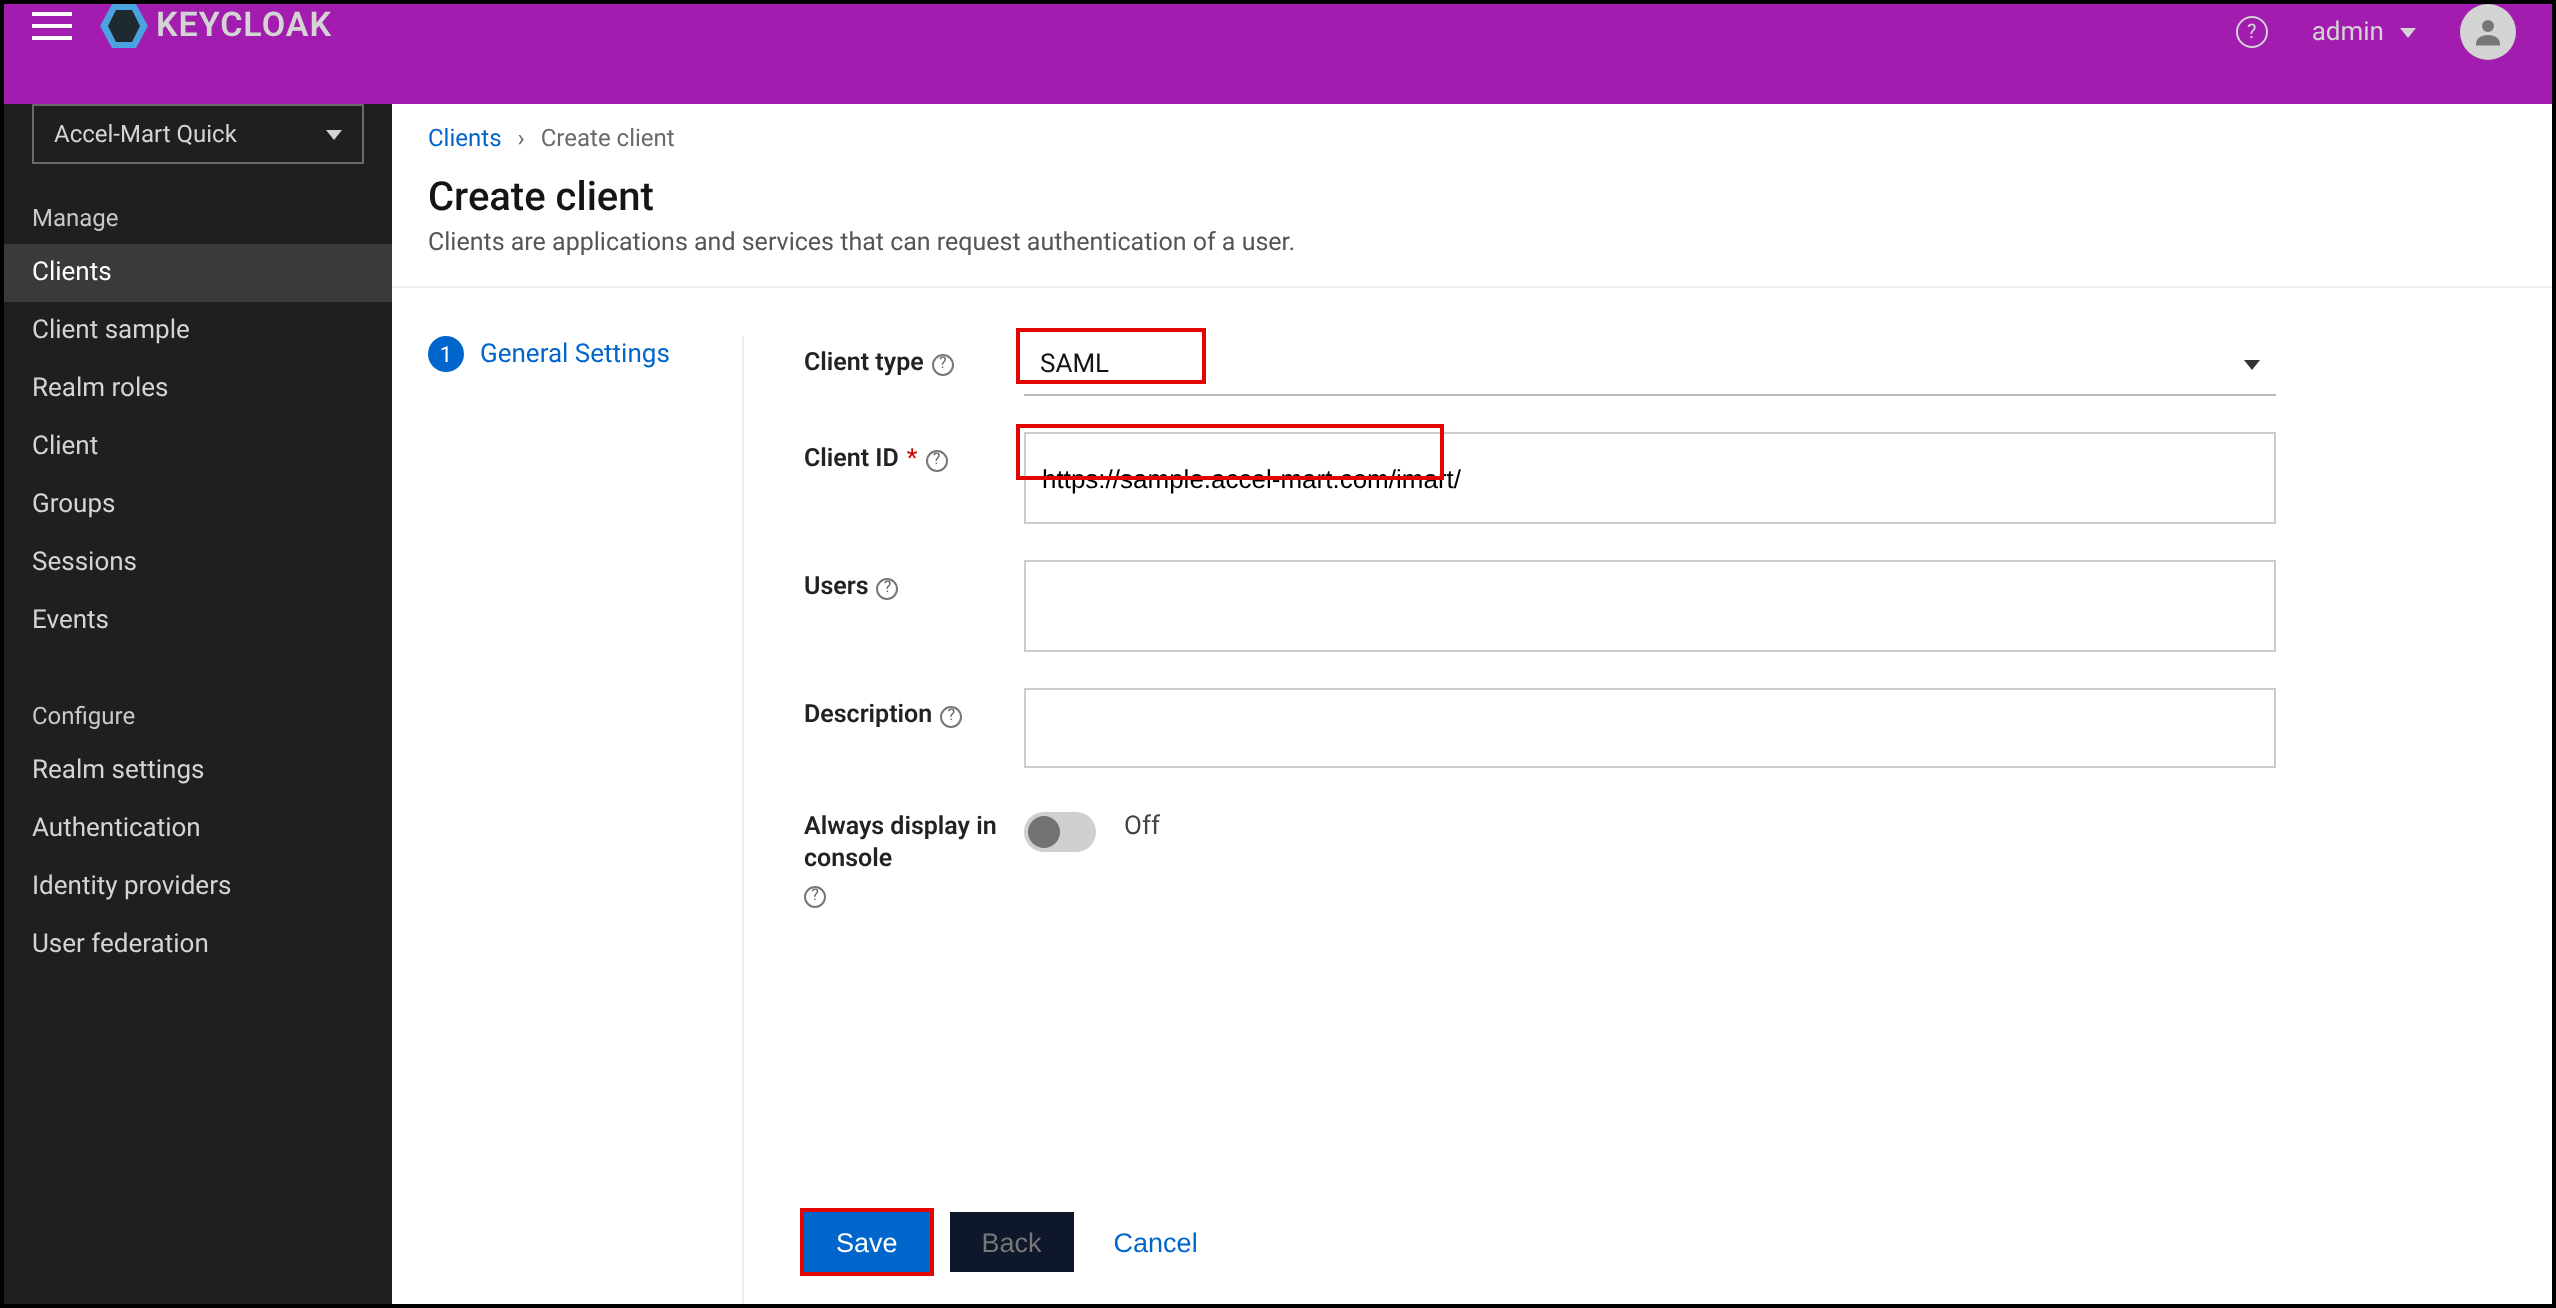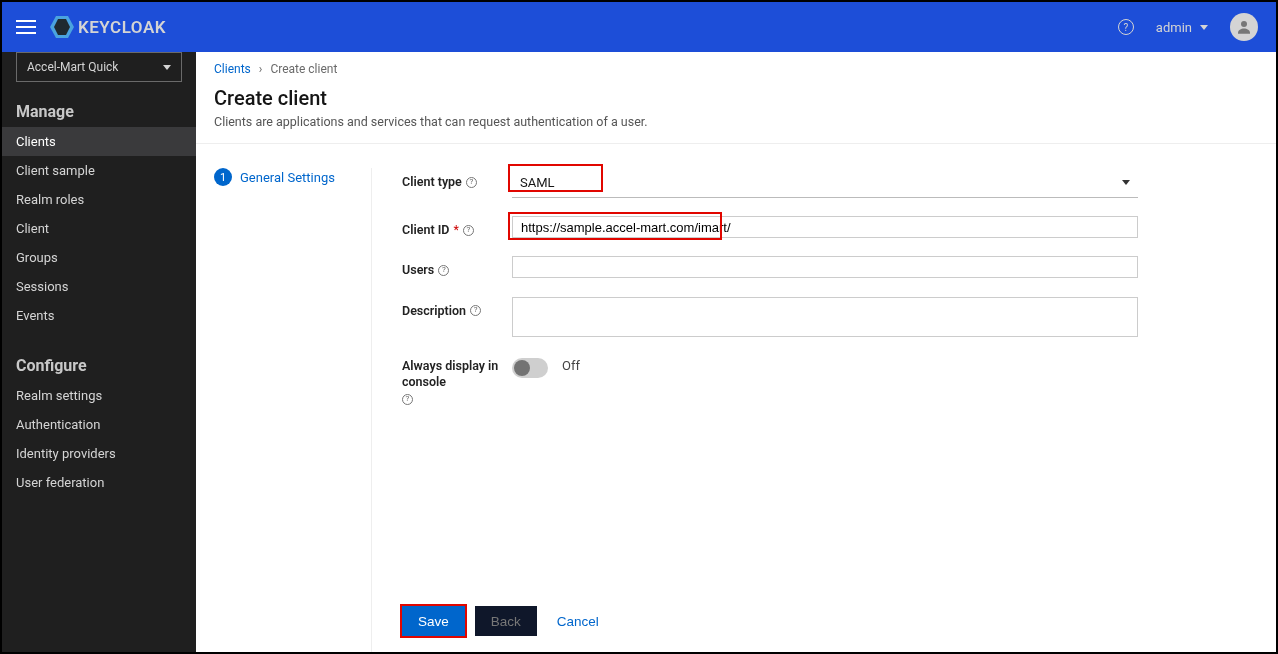--- a/index.html
+++ b/index.html
@@ -15,23 +15,23 @@
     .app {
       display: flex;
       flex-direction: column;
       width: 100%;
       height: 100%;
       padding: 2px;
     }
     
     .header {
       height: 50px;
-      background: #1d4ed8;
-      display: flex;
-      align-items: center;
+      background: #a21caf;
+      display: flex;
+      align-items: flex-start;
       justify-content: space-between;
       padding: 0 18px 0 14px;
       color: #fff;
     }
     .header-left { display: flex; align-items: center; gap: 14px; }
     .hamburger { display: flex; flex-direction: column; gap: 4px; cursor: pointer; }
     .hamburger span { width: 20px; height: 2px; background: #fff; display: block; }
     .logo { display: flex; align-items: center; gap: 4px; }
     .logo-mark { display: flex; align-items: center; }
     .logo-text { font-size: 17px; font-weight: 600; letter-spacing: 0.5px; color: #d4d4d4; }
@@ -59,23 +59,22 @@
       border: 1px solid #6a6a6a;
       display: flex;
       align-items: center;
       justify-content: space-between;
       padding: 0 10px;
       font-size: 12px;
       cursor: pointer;
     }
     .nav-section-title {
       padding: 8px 14px 6px 14px;
-      font-size: 16px;
+      font-size: 12px;
       color: #c8c8c8;
-      font-weight: bold;
     }
     .nav-item {
       padding: 7px 14px;
       font-size: 13px;
       color: #d4d4d4;
       cursor: pointer;
     }
     .nav-item.active { background: #3a3a3c; color: #fff; }
     .nav-gap { height: 18px; }
 
@@ -125,21 +124,21 @@
       height: 30px;
       border: none;
       border-bottom: 1px solid #bbb;
       padding: 0 8px;
       font-size: 13px;
       background: #fff;
       outline: none;
     }
     .select-field { display: flex; align-items: center; justify-content: space-between; cursor: pointer; }
     .text-field-boxed {
-      width: 100%; height: 22px; border: 1px solid #ccc; padding: 0 8px; font-size: 13px; outline:none;
+      width: 100%; height: 46px; border: 1px solid #ccc; padding: 0 8px; font-size: 13px; outline:none;
     }
     .textarea-boxed {
       width: 100%; height: 40px; border: 1px solid #ccc; padding: 4px 8px; font-size: 13px; outline:none; resize:none;
     }
     .hl-red-small {
       position: absolute; border: 2px solid #e10600; pointer-events:none;
     }
     .rel { position: relative; }
 
     .toggle {

